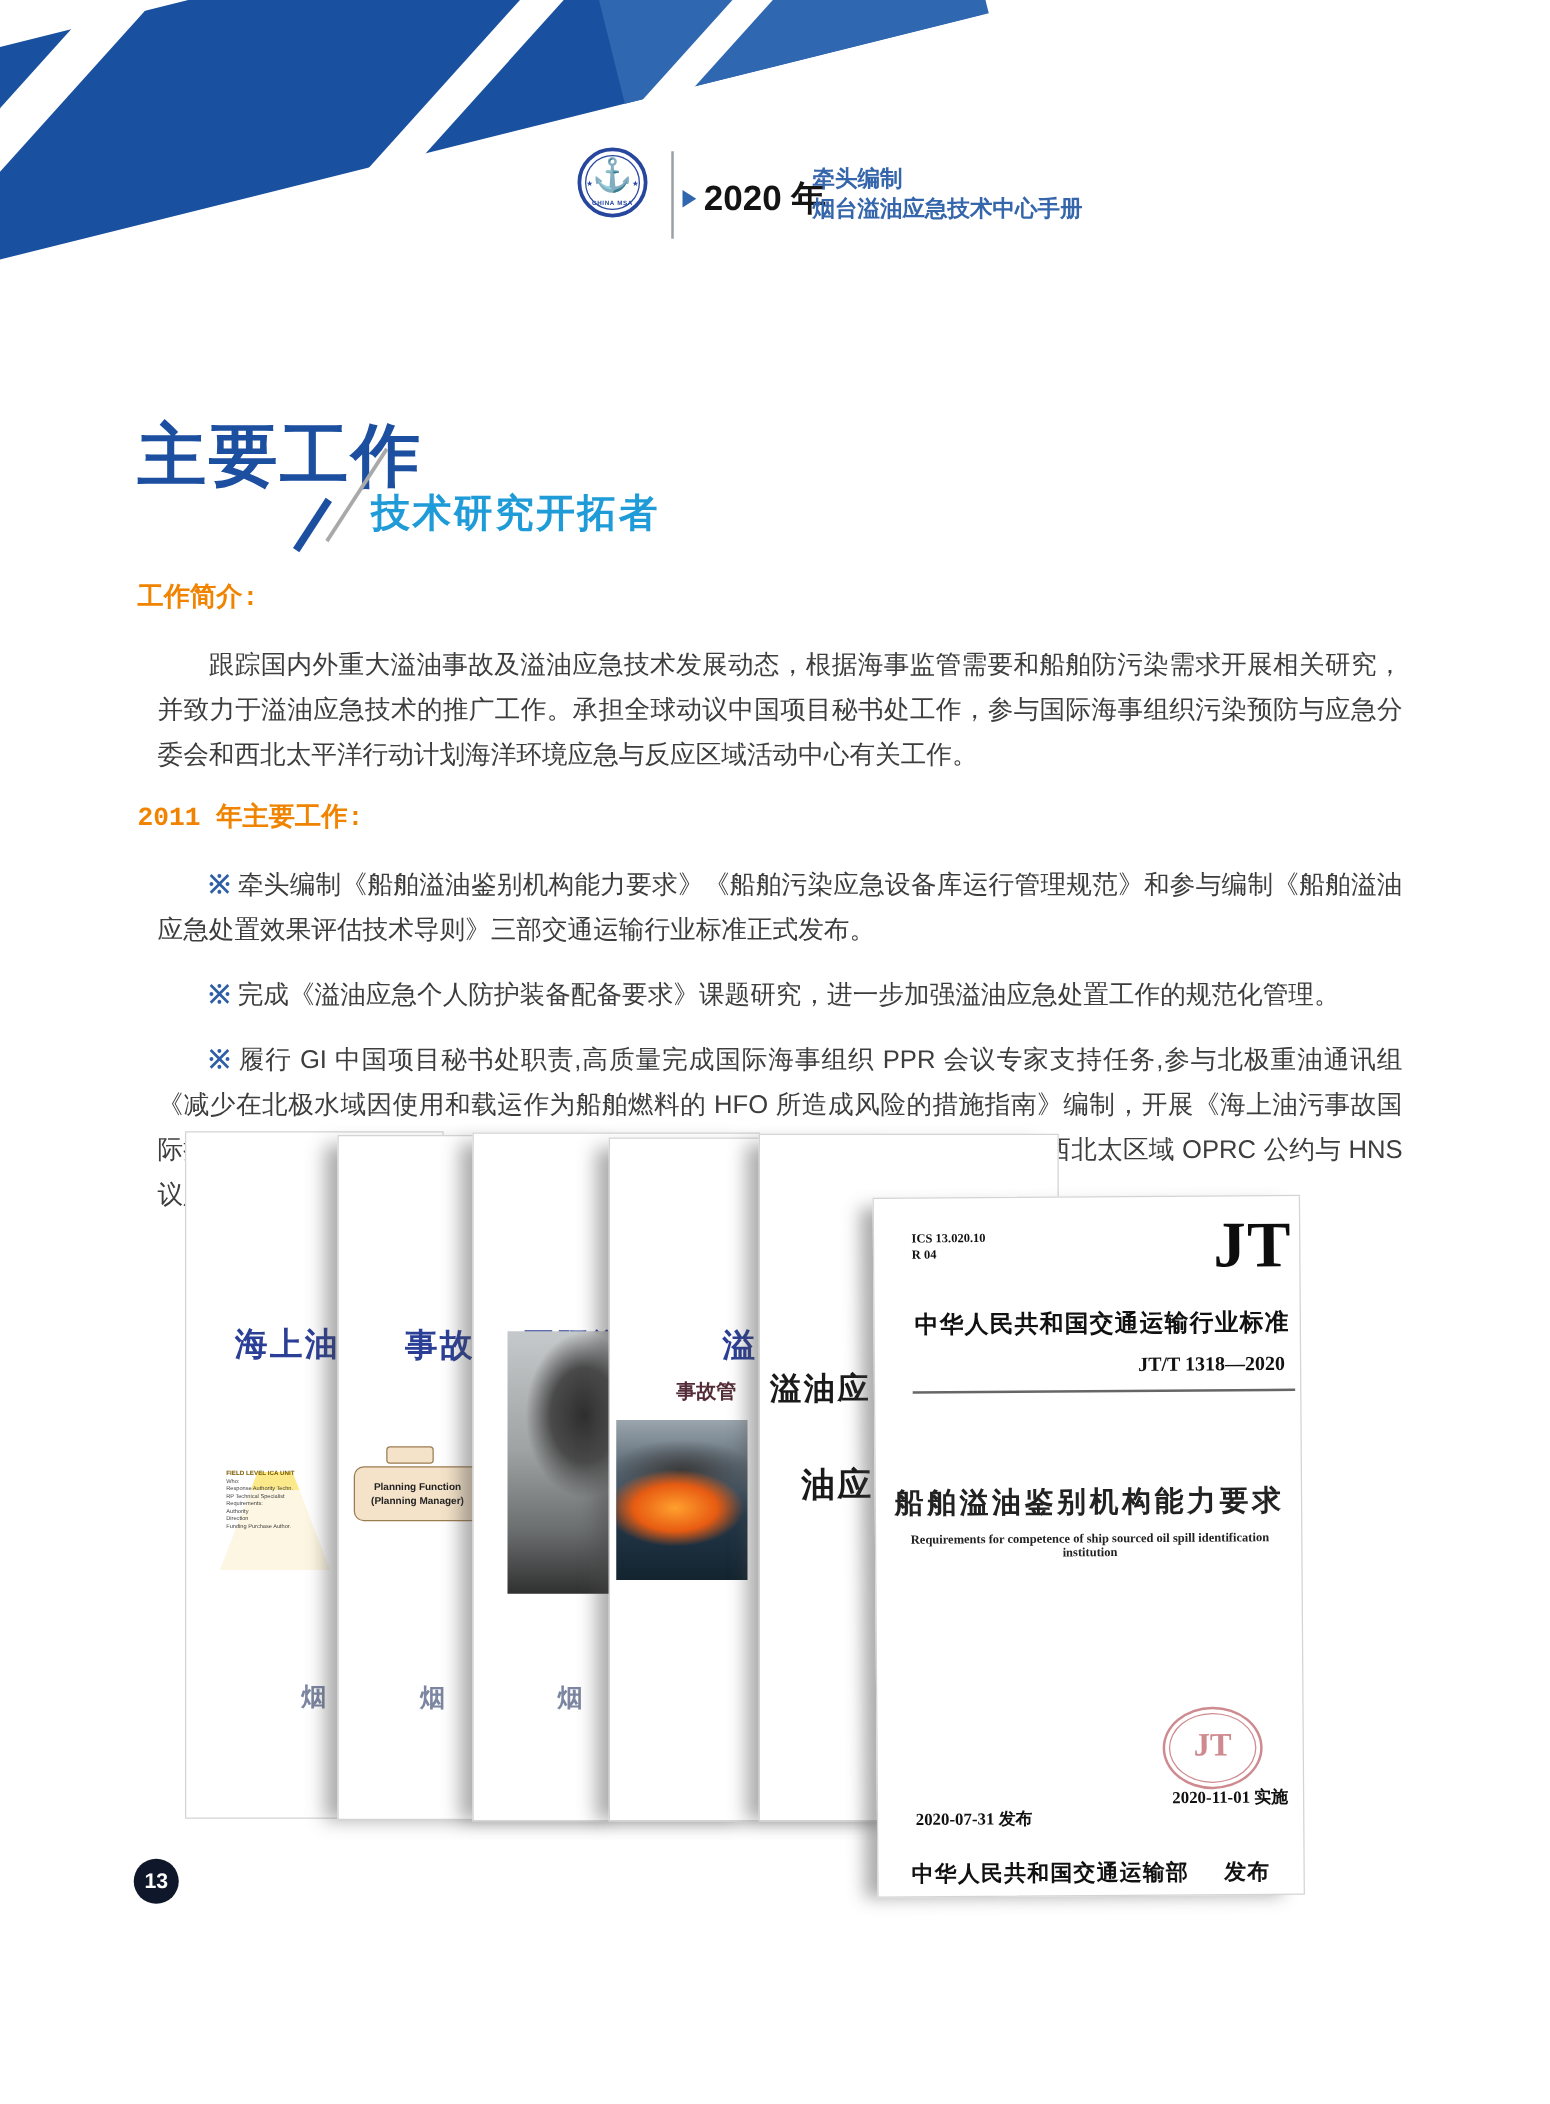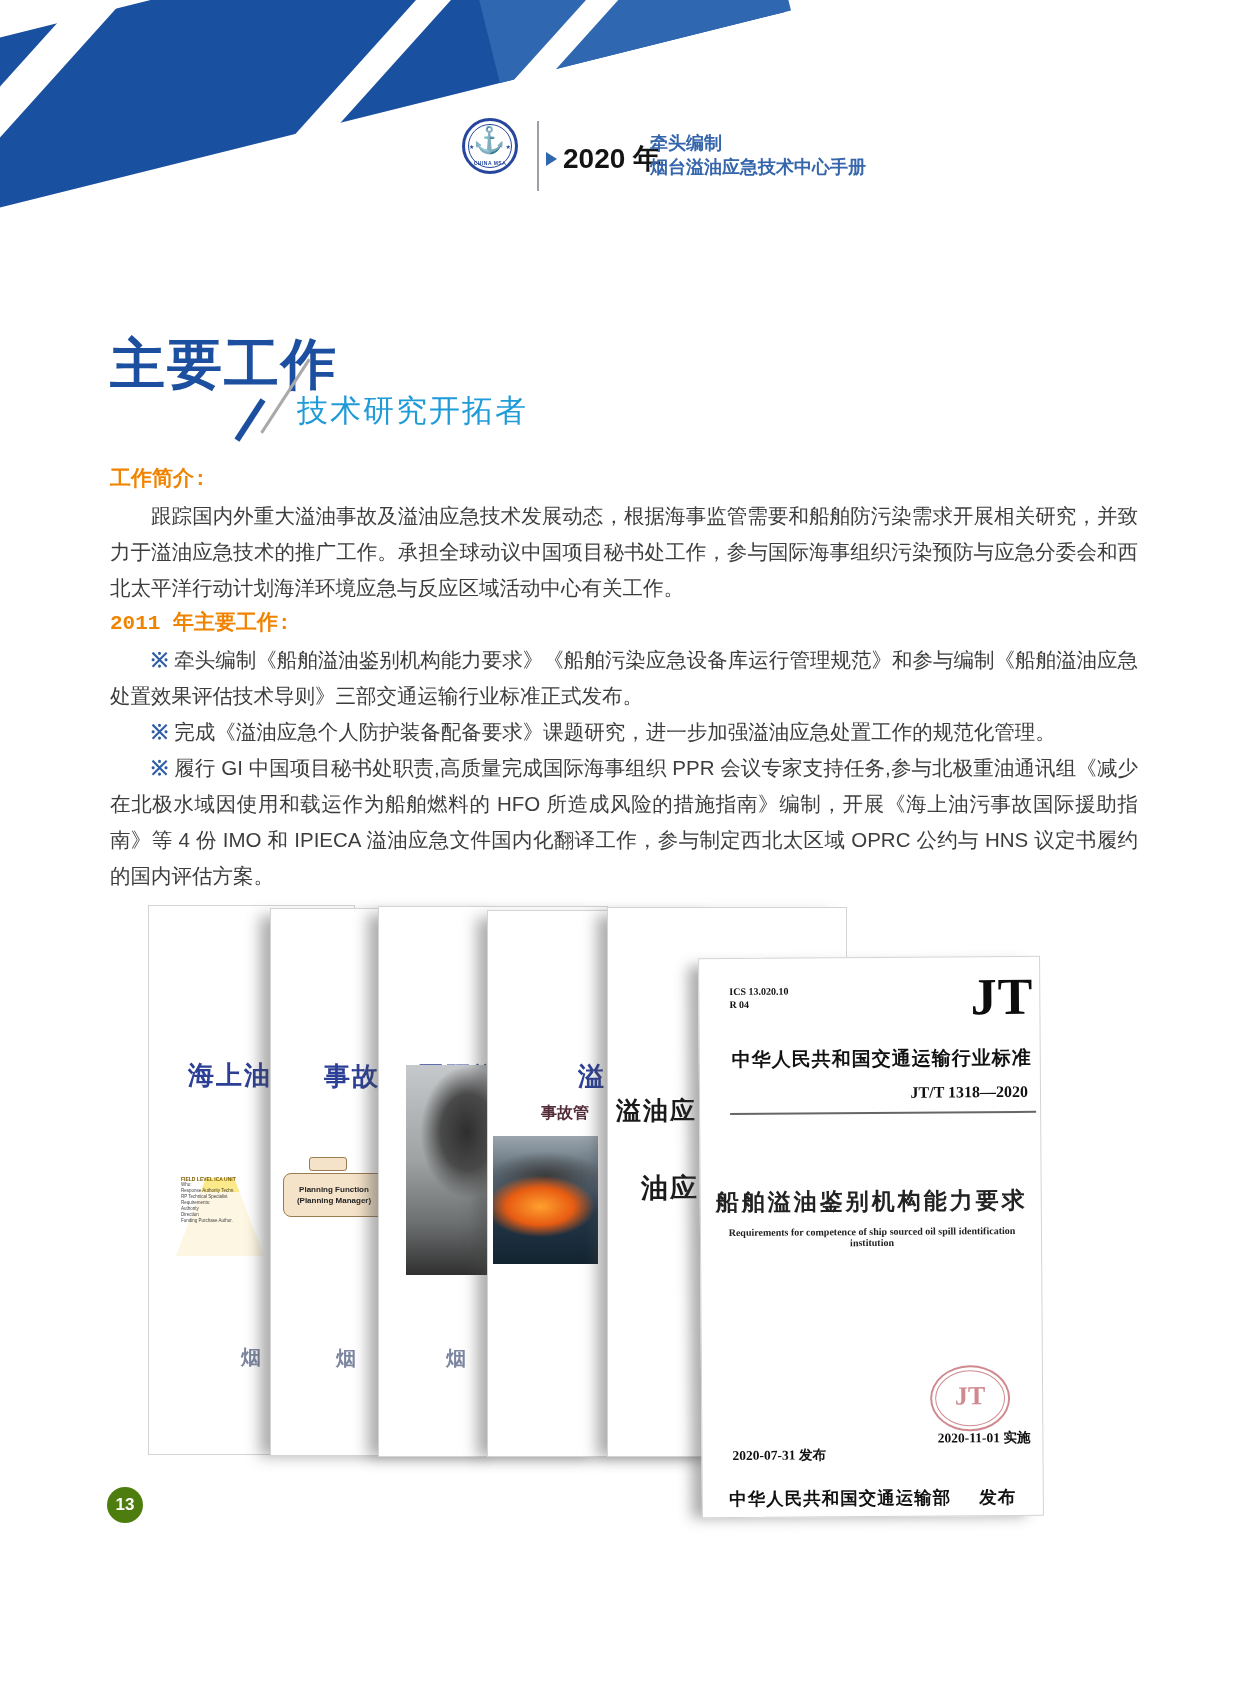--- a/index.html
+++ b/index.html
@@ -28,27 +28,27 @@
   .hdr-divider{position:absolute;left:537px;top:121px;width:2px;height:70px;background:#9aa0a6;}
   .hdr-arrow{position:absolute;left:546px;top:152px;width:0;height:0;
              border-left:11px solid #2f66ae;border-top:7px solid transparent;border-bottom:7px solid transparent;}
   .hdr-year{position:absolute;left:563px;top:140px;font-size:28px;font-weight:bold;color:#141414;}
   .hdr-org{position:absolute;left:650px;top:131px;font-size:18px;font-weight:bold;color:#3565ab;line-height:24px;}
 
   
   .page-title{position:absolute;left:110px;top:328px;font-size:55px;font-weight:bold;color:#1c4fa0;letter-spacing:2px;}
   .slash-gray{position:absolute;left:284px;top:352px;width:3px;height:88px;background:#a9a9a9;transform:rotate(33deg);}
   .slash-blue{position:absolute;left:247px;top:396px;width:6px;height:48px;background:#1c4fa0;transform:rotate(33deg);}
-  .page-subtitle{position:absolute;left:297px;top:390px;font-size:31px;font-weight:normal;color:#1f9bd8;letter-spacing:2px;}
+  .page-subtitle{position:absolute;left:297px;top:390px;font-size:31px;font-weight:bold;color:#1f9bd8;letter-spacing:2px;}
 
   
   .content{position:absolute;left:110px;top:462px;width:1028px;color:#3d3d3d;
            font-size:20.5px;line-height:36px;text-align:justify;}
   .content .heading{color:#f08300;font-weight:bold;font-size:21px;font-family:Liberation Mono, monospace;}
-  .content p{margin:0;text-indent:2em;}
+  .content p{margin:16px;text-indent:2em;}
   .content .marker{color:#2e5fa6;font-weight:bold;padding-right:6px;}
 
   
   .figure{position:absolute;left:140px;top:905px;width:910px;height:640px;}
   .cover{position:absolute;background:#fff;border:1px solid #d4d4d4;overflow:hidden;box-sizing:border-box;
          box-shadow:-14px 4px 14px -4px rgba(70,70,70,.45);}
   .cover-title{position:absolute;font-family:"Liberation Serif", serif;font-weight:bold;color:#2c3f96;
                font-size:26px;letter-spacing:2px;white-space:nowrap;}
   .cover-sub{position:absolute;font-family:"Liberation Serif", serif;font-weight:bold;color:#532c38;
              font-size:16px;white-space:nowrap;}
@@ -96,21 +96,21 @@
   .jt-doc-en{position:absolute;left:8px;top:268px;width:326px;text-align:center;font-size:10px;font-weight:bold;color:#222;}
   .jt-emblem{position:absolute;left:228px;top:408px;width:76px;height:62px;border:2px solid #cf8a90;border-radius:50%;}
   .jt-emblem:before{content:"";position:absolute;inset:3px;border:1.5px solid #cf8a90;border-radius:50%;}
   .jt-emblem span{position:absolute;left:0;right:0;top:14px;text-align:center;font-size:26px;font-weight:bold;color:#cf8a90;}
   .jt-issue{position:absolute;left:30px;top:488px;font-size:13.5px;font-weight:bold;color:#111;}
   .jt-impl{position:absolute;right:12px;top:472px;font-size:13.5px;font-weight:bold;color:#111;}
   .jt-pub{position:absolute;left:0;top:528px;width:100%;display:flex;justify-content:center;gap:28px;
           font-size:17.5px;font-weight:bold;color:#111;letter-spacing:1px;}
 
   
-  .page-num{position:absolute;left:107px;top:1487px;width:36px;height:36px;border-radius:50%;background:#4d7c0f;
+  .page-num{position:absolute;left:107px;top:1487px;width:36px;height:36px;border-radius:50%;background:#0f172a;
             color:#fff;font-size:17px;font-weight:bold;display:flex;align-items:center;justify-content:center;}
 </style>
 </head>
 <body>
 
 <div class="page">
 
   <div class="decor">
     <div class="band-main"></div>
     <div class="band-mid"></div>

